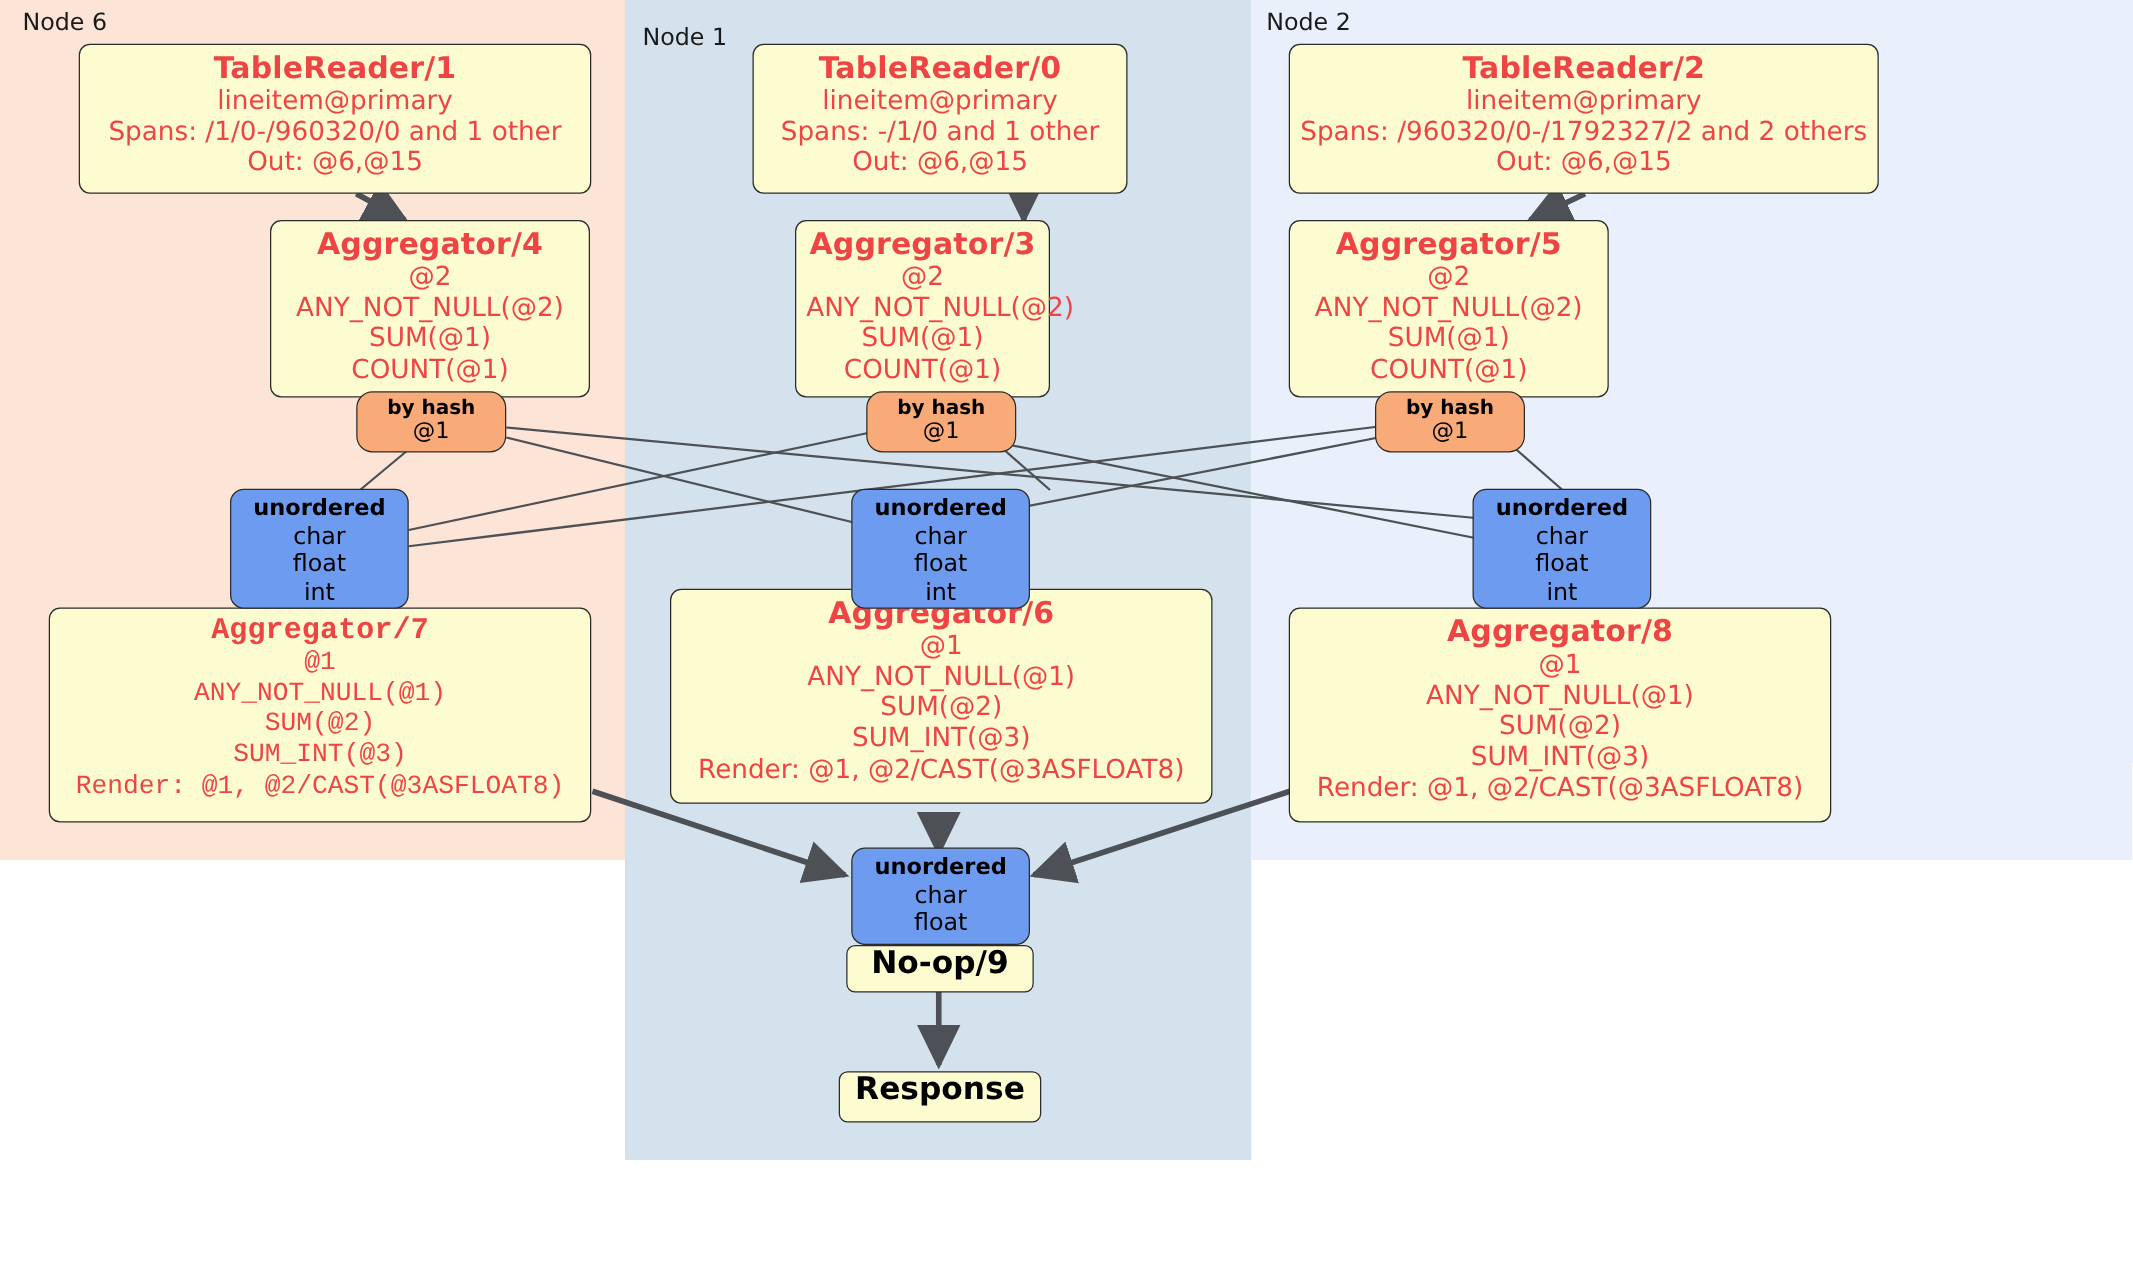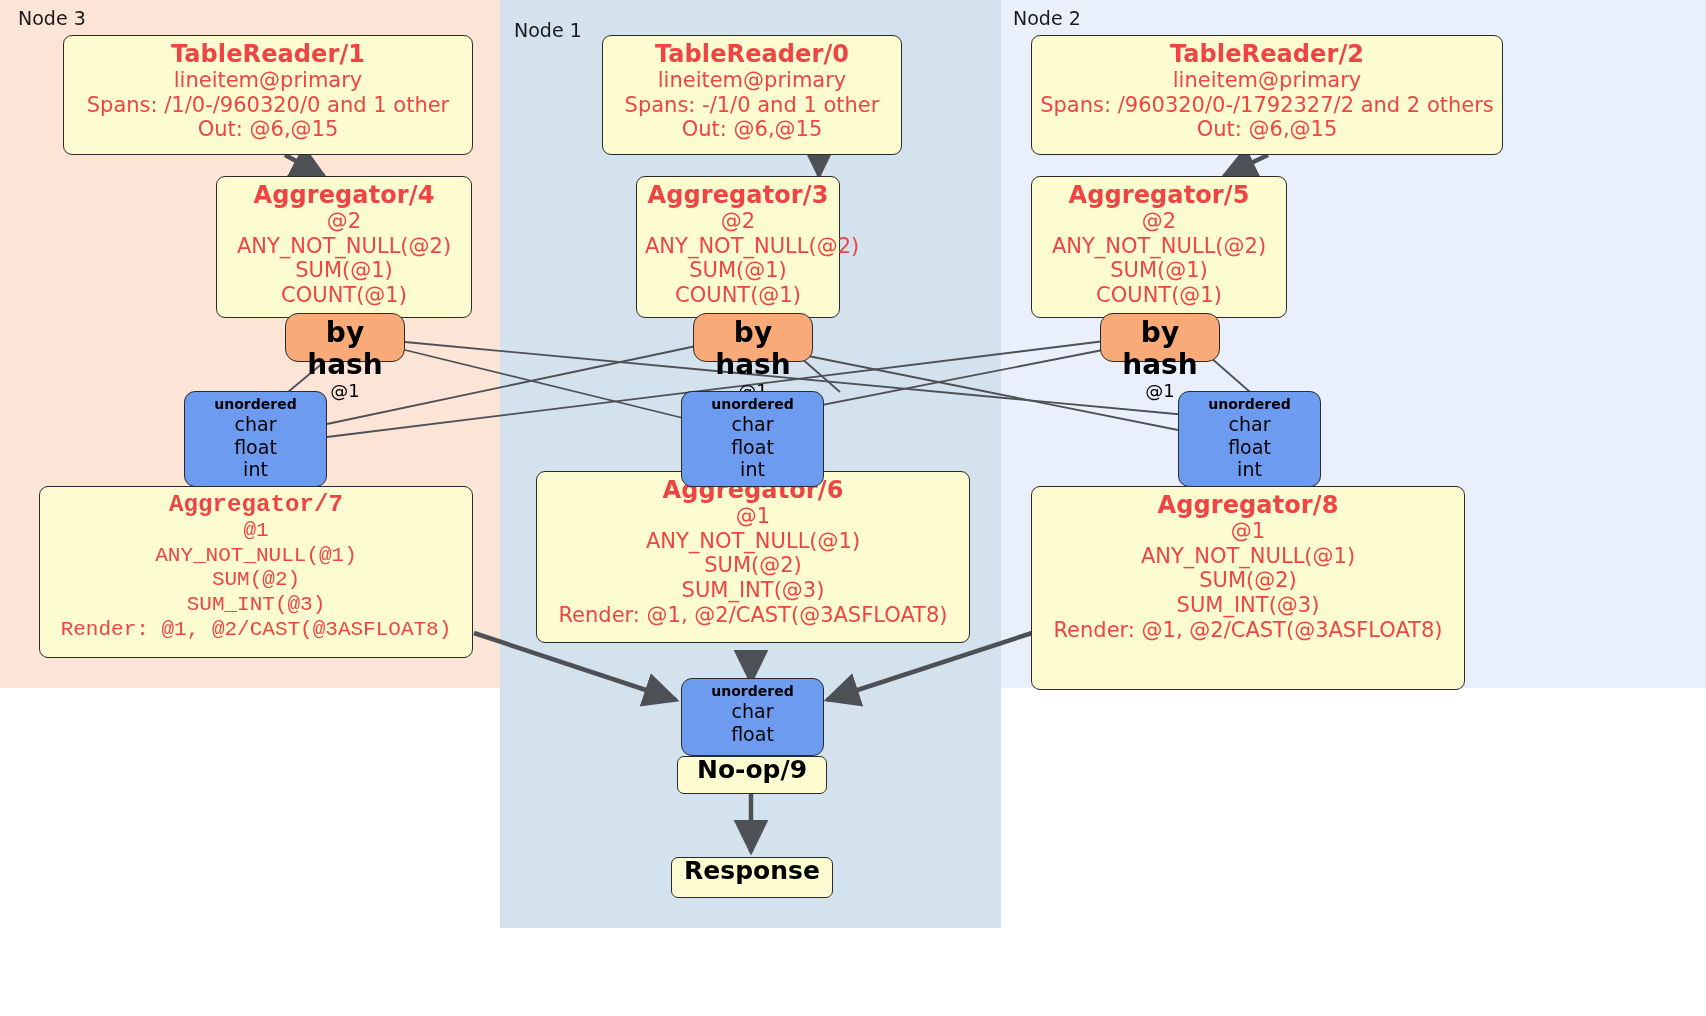--- a/index.html
+++ b/index.html
@@ -71,42 +71,42 @@
     background: #f8ab78;
     border: 1.6px solid #2b2b2b;
     border-radius: 13px;
     text-align: center;
     color: #000;
     padding: 3px 10px;
     z-index: 6;
   }
   .router-title {
     font-weight: bold;
-    font-size: 28px;
+    font-size: 16px;
     line-height: 1.15;
   }
   .router-line {
     font-size: 18px;
     line-height: 1.15;
   }
 
   .sync-box {
     position: absolute;
     box-sizing: border-box;
     background: #6c9bef;
     border: 1.6px solid #2b2b2b;
     border-radius: 11px;
     text-align: center;
     color: #000;
     padding: 4px 10px;
     z-index: 6;
   }
   .sync-title {
     font-weight: bold;
-    font-size: 14px;
+    font-size: 18px;
     line-height: 1.2;
   }
   .sync-line {
     font-size: 19px;
     line-height: 1.2;
   }
 
   .small-box {
     position: absolute;
     box-sizing: border-box;
@@ -128,21 +128,21 @@
 </style>
 </head>
 <body>
 
 <div id="stage">
 
   <div class="node-panel" style="left:0px; top:0px; width:500px; height:688px; background:#fce4d6;"></div>
   <div class="node-panel" style="left:500px; top:0px; width:501px; height:928px; background:#d3e2ec;"></div>
   <div class="node-panel" style="left:1001px; top:0px; width:705px; height:688px; background:#eaf0fb;"></div>
 
-  <div class="node-label" style="left:18px; top:7px;">Node 3</div>
+  <div class="node-label" style="left:18px; top:7px;">Node 6</div>
   <div class="node-label" style="left:514px; top:7px;margin-top:12px;">Node 1</div>
   <div class="node-label" style="left:1013px; top:7px;">Node 2</div>
 
   <svg id="edges" viewBox="0 0 1706 1016" xmlns="http://www.w3.org/2000/svg">
     <defs>
       <marker id="arrowThick" markerWidth="9" markerHeight="9" refX="7.2" refY="4.5" orient="auto" markerUnits="strokeWidth">
         <path d="M0,0.6 L8,4.5 L0,8.4 z" fill="#4d5055"></path>
       </marker>
     </defs>
 
@@ -270,21 +270,21 @@
 
   <div class="proc-box" style="left:536px; top:471px; width:434px; height:172px;">
     <div class="proc-title">Aggregator/6</div>
     <div class="proc-line">@1</div>
     <div class="proc-line">ANY_NOT_NULL(@1)</div>
     <div class="proc-line">SUM(@2)</div>
     <div class="proc-line">SUM_INT(@3)</div>
     <div class="proc-line">Render: @1, @2/CAST(@3ASFLOAT8)</div>
   </div>
 
-  <div class="proc-box" style="left:1031px; top:486px; width:434px; height:204px;">
+  <div class="proc-box" style="left:1031px; top:486px; width:434px; height:172px;">
     <div class="proc-title">Aggregator/8</div>
     <div class="proc-line">@1</div>
     <div class="proc-line">ANY_NOT_NULL(@1)</div>
     <div class="proc-line">SUM(@2)</div>
     <div class="proc-line">SUM_INT(@3)</div>
     <div class="proc-line">Render: @1, @2/CAST(@3ASFLOAT8)</div>
   </div>
 
   <div class="sync-box" style="left:681px; top:678px; width:143px; height:78px;">
     <div class="sync-title">unordered</div>

